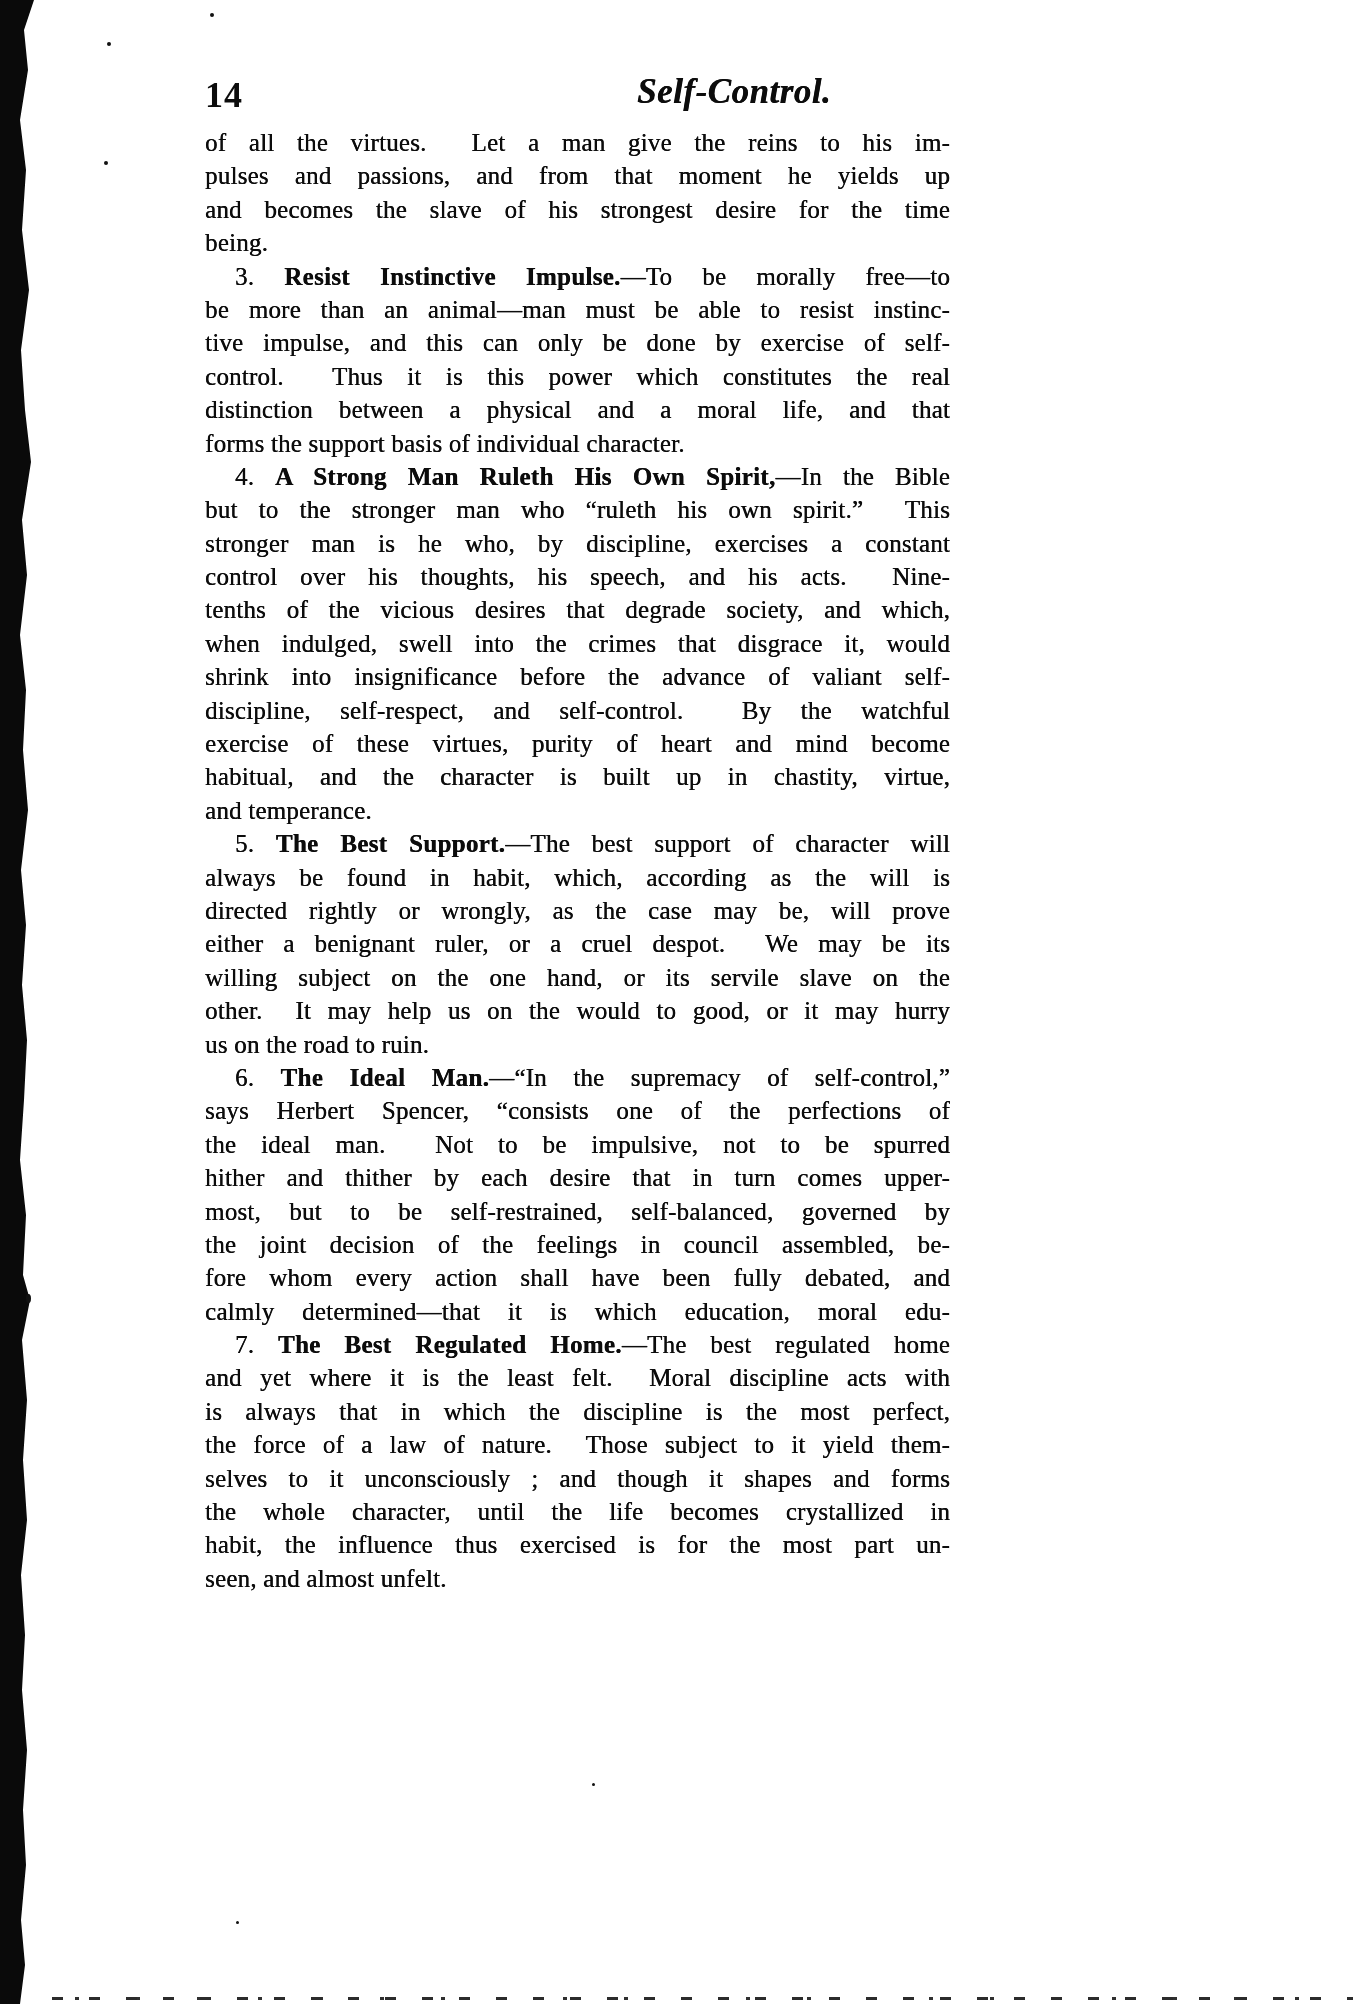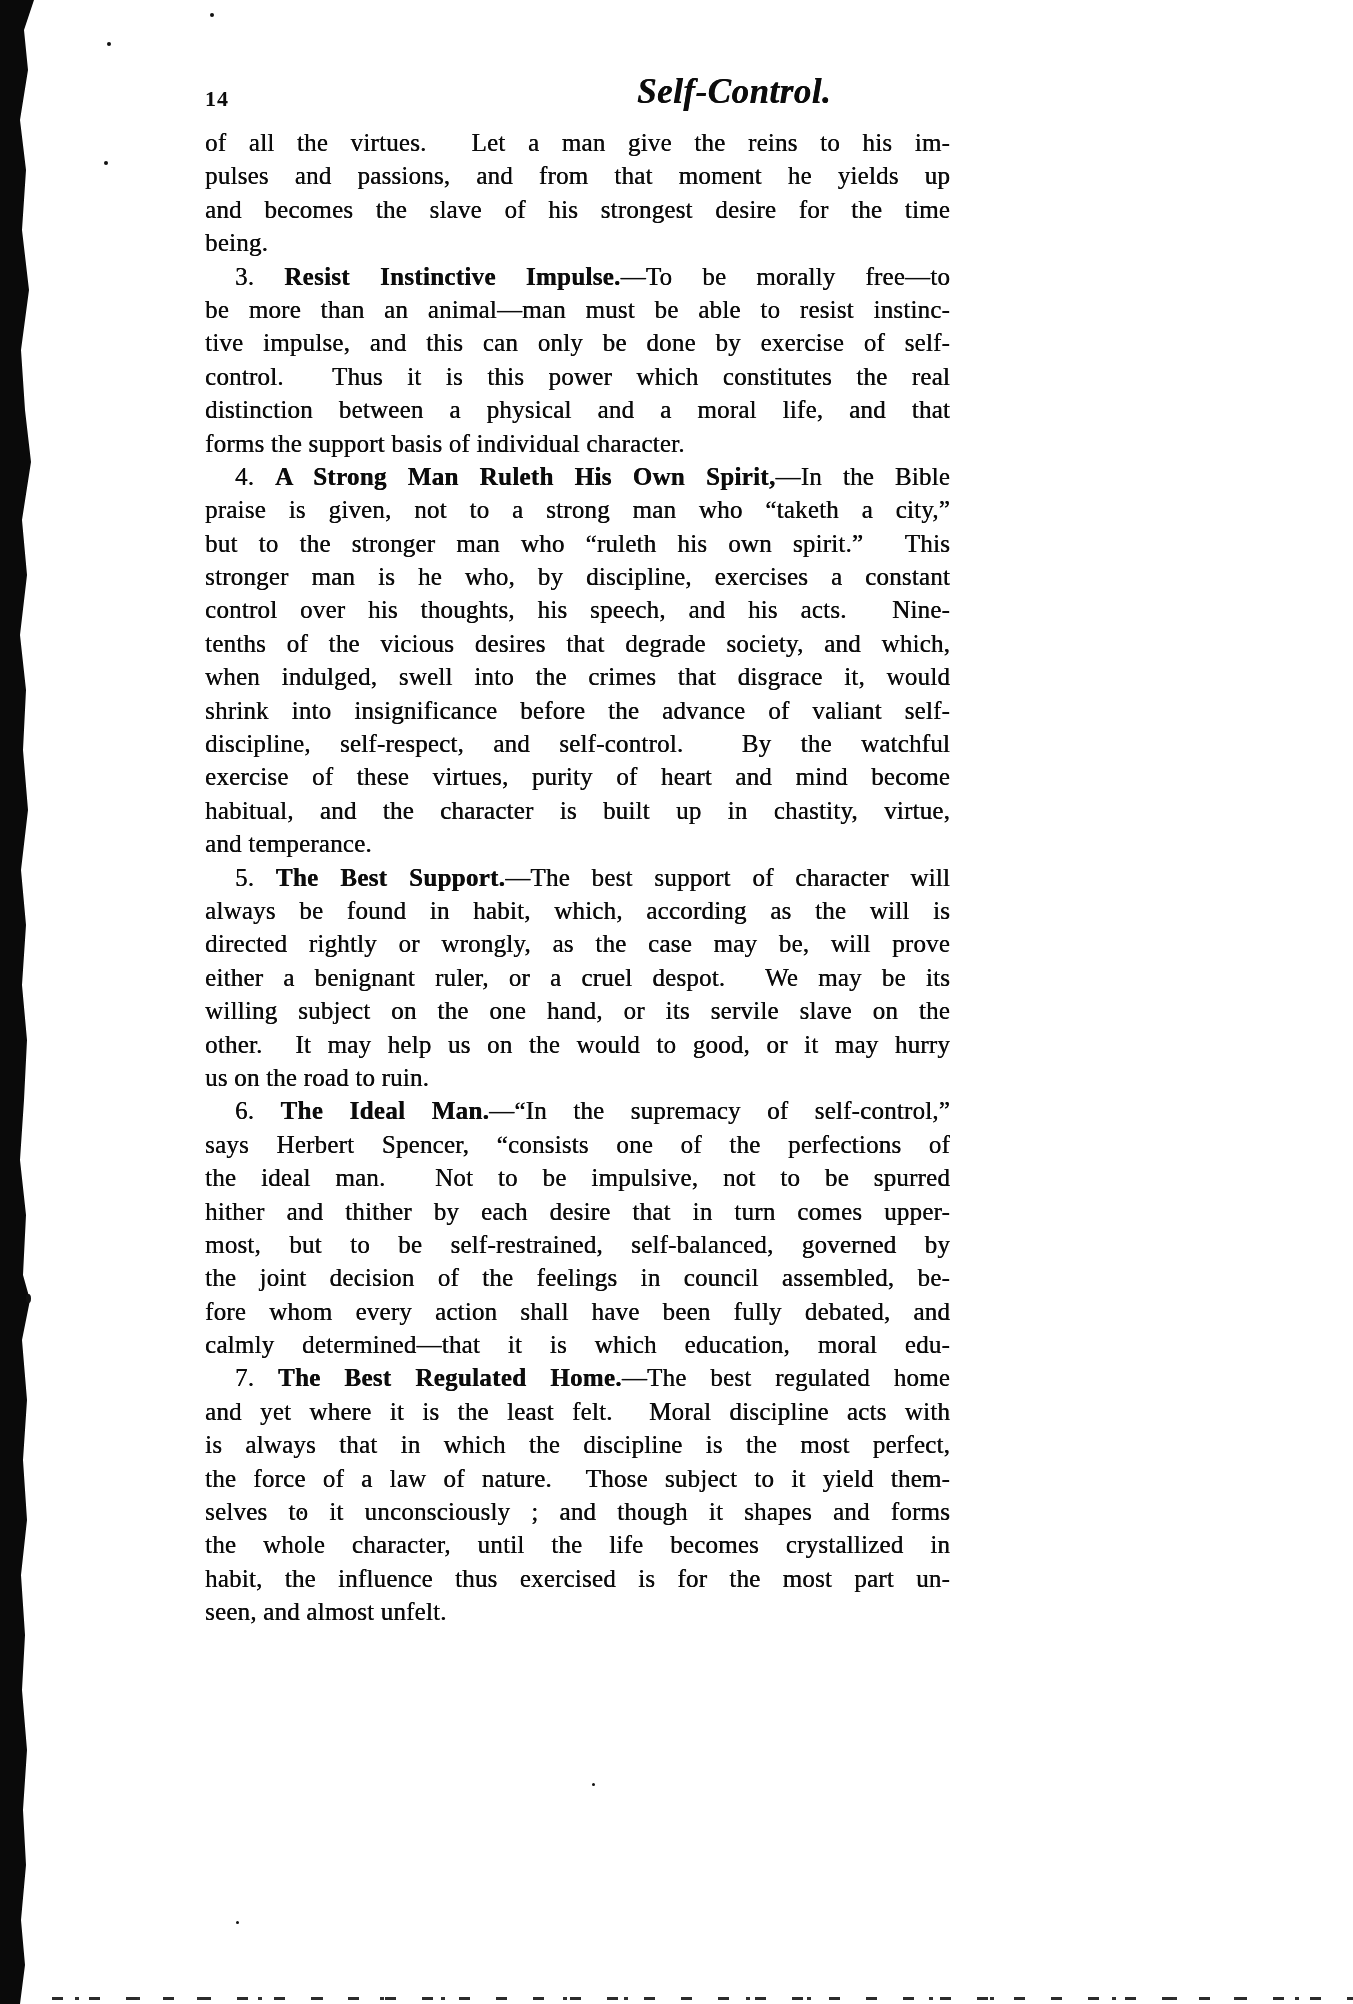--- a/index.html
+++ b/index.html
@@ -25,22 +25,22 @@
       26px 925px, 22px 985px, 27px 1040px, 24px 1100px, 20px 1160px, 26px 1215px,
       23px 1275px, 30px 1300px, 22px 1340px, 27px 1400px, 23px 1460px, 27px 1520px,
       21px 1575px, 25px 1635px, 22px 1690px, 27px 1750px, 23px 1810px, 26px 1865px,
       21px 1920px, 25px 1965px, 20px 2004px, 0 2004px);
   }
   .content {
     position: absolute; left: 205px; top: 72px; width: 745px;
   }
   .header { position: relative; height: 40px; }
   .page-num {
-    position: absolute; left: 0; top: 14px;
-    font-size: 22px; font-weight: bold; letter-spacing: 1px;
+    position: absolute; left: 0; top: 2px;
+    font-size: 36px; font-weight: bold; letter-spacing: 1px;
   }
   .header-title {
     position: absolute; left: 432px; top: 0;
     font-size: 35px; font-style: italic; font-weight: bold;
     letter-spacing: 0.5px;
     text-shadow: 0.4px 0 0 currentColor;
   }
   .body-text { margin-top: 14px; }
   .line {
     height: 33.4px; line-height: 33.4px;
@@ -92,21 +92,20 @@
         <div>
           <div class="line indented"><span class="pnum">3. </span><span class="pheading">Resist Instinctive Impulse.</span><span>—To be morally free—to</span></div>
           <div class="line">be more than an animal—man must be able to resist instinc-</div>
           <div class="line">tive impulse, and this can only be done by exercise of self-</div>
           <div class="line">control.  Thus it is this power which constitutes the real</div>
           <div class="line">distinction between a physical and a moral life, and that</div>
           <div class="line last">forms the support basis of individual character.</div>
         </div>
         <div>
           <div class="line indented"><span class="pnum">4. </span><span class="pheading">A Strong Man Ruleth His Own Spirit,</span><span>—In the Bible</span></div>
-          <div class="line">praise is given, not to a strong man who “taketh a city,”</div>
           <div class="line">but to the stronger man who “ruleth his own spirit.”  This</div>
           <div class="line">stronger man is he who, by discipline, exercises a constant</div>
           <div class="line">control over his thoughts, his speech, and his acts.  Nine-</div>
           <div class="line">tenths of the vicious desires that degrade society, and which,</div>
           <div class="line">when indulged, swell into the crimes that disgrace it, would</div>
           <div class="line">shrink into insignificance before the advance of valiant self-</div>
           <div class="line">discipline, self-respect, and self-control.  By the watchful</div>
           <div class="line">exercise of these virtues, purity of heart and mind become</div>
           <div class="line">habitual, and the character is built up in chastity, virtue,</div>
           <div class="line last">and temperance.</div>

